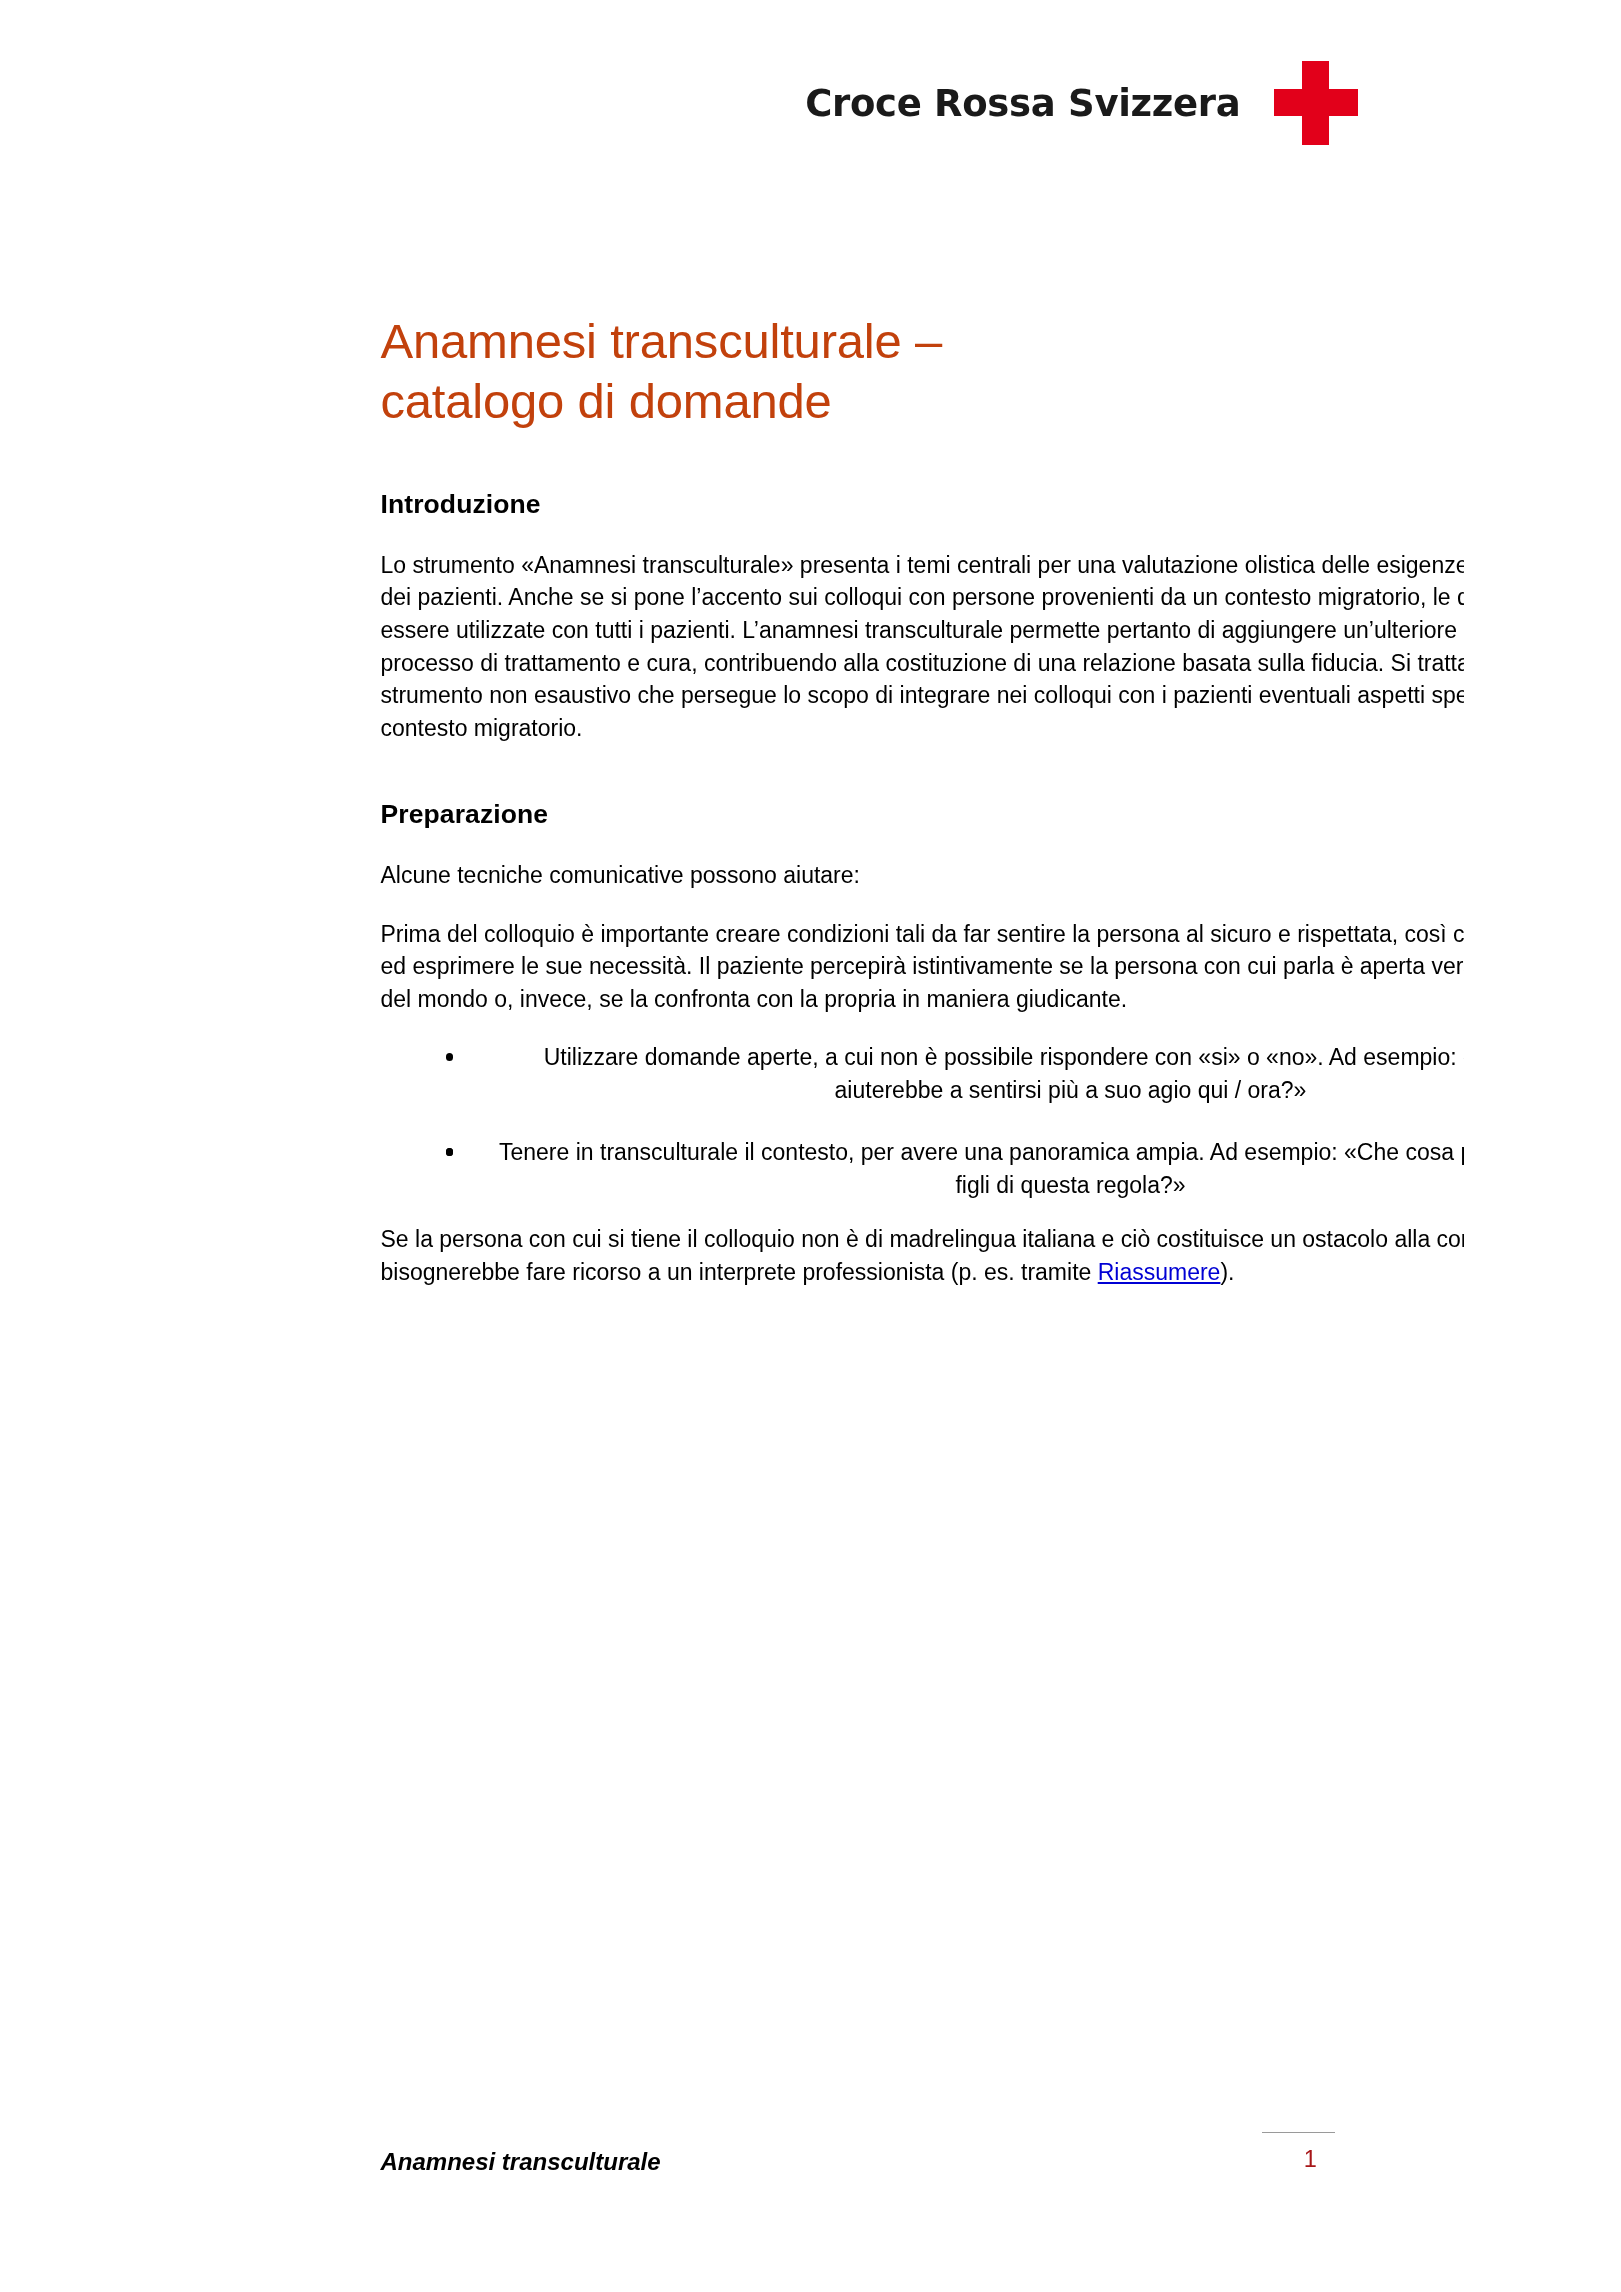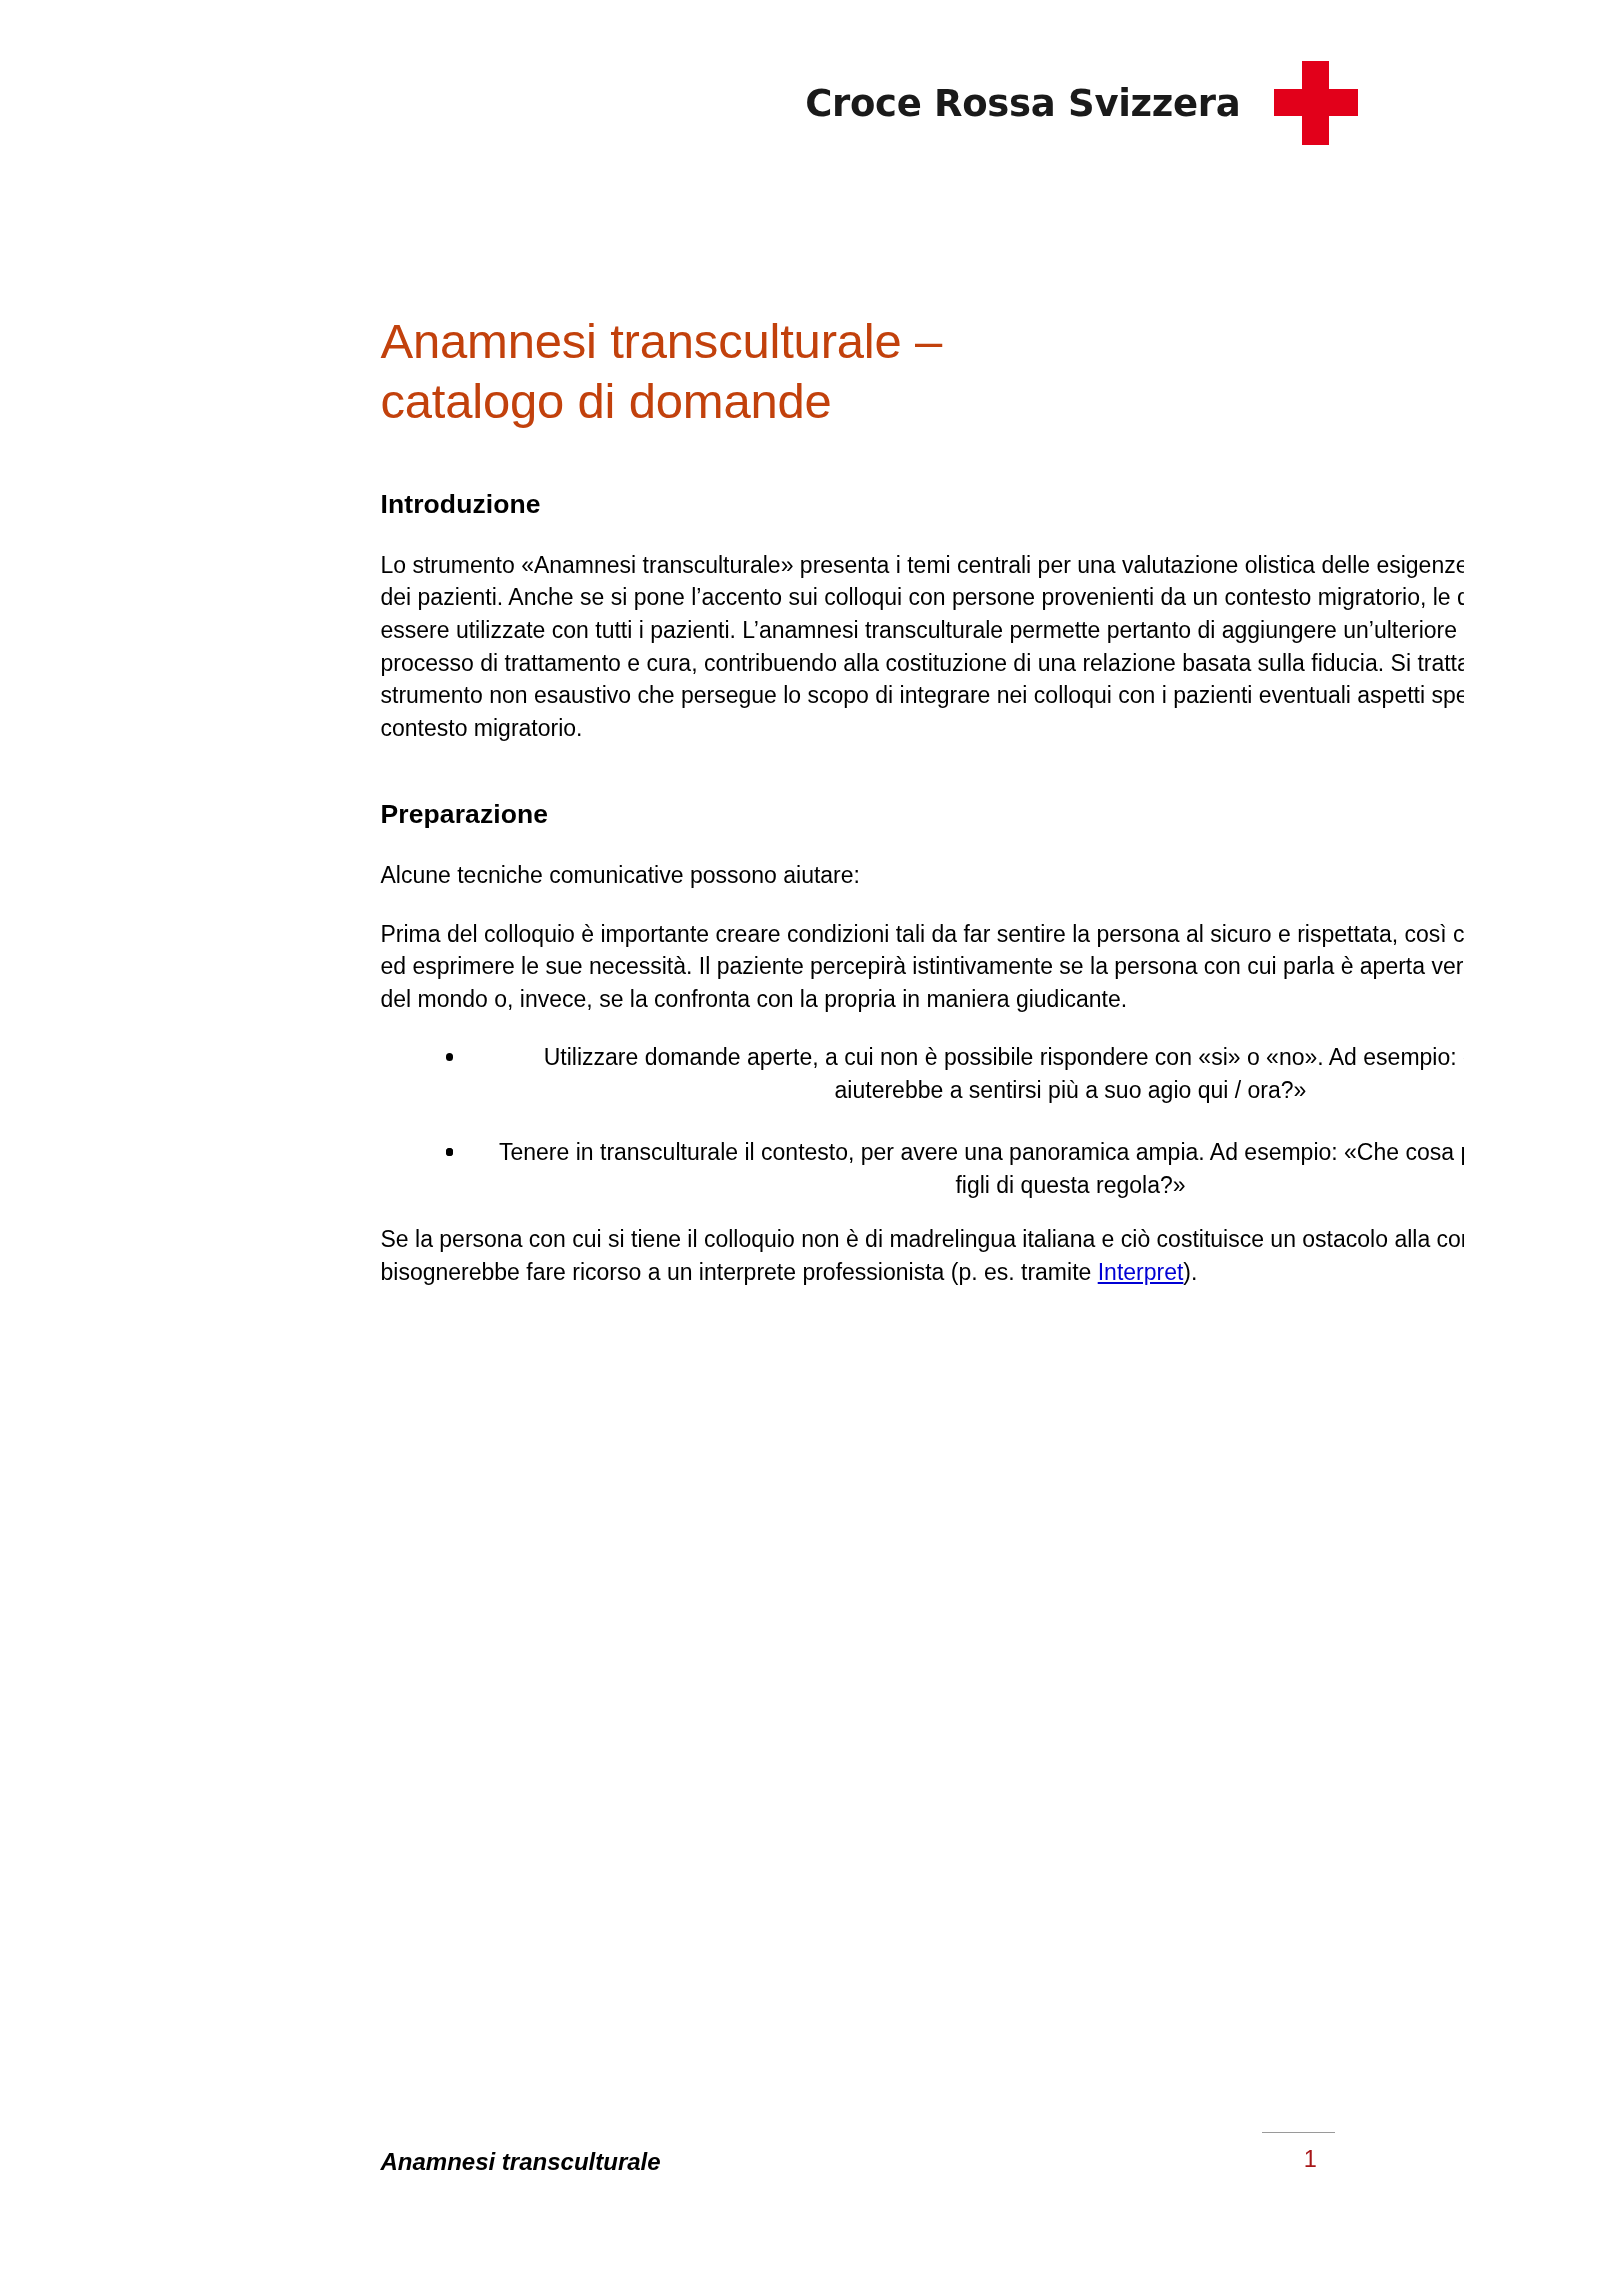--- a/index.html
+++ b/index.html
@@ -220,21 +220,21 @@
         <li>
           <span class="bullet-dot"></span>
         </li>
         <li>
           <span class="bullet-dot"></span>
           <span>Tenere in transculturale il contesto, per avere una panoramica ampia. Ad esempio: «Che cosa penseranno i suoi figli di questa regola?»</span>
         </li>
       </ul>
 
       <p class="body-text after-list">
-        <span>Se la persona con cui si tiene il colloquio non è di madrelingua italiana e ciò costituisce un ostacolo alla comprensione, bisognerebbe fare ricorso a un interprete professionista (p. es. tramite </span><a class="inline-link" href="#">Interpret</a><span>).</span>
+        <span>Se la persona con cui si tiene il colloquio non è di madrelingua italiana e ciò costituisce un ostacolo alla comprensione, bisognerebbe fare ricorso a un interprete professionista (p. es. tramite </span><a class="inline-link" href="#">Riassumere</a><span>).</span>
       </p>
     </div>
 
   </div>
 
   <div class="footer">
     <div class="footer-rule"></div>
     <div class="footer-left">Anamnesi transculturale</div>
     <div class="footer-page">1</div>
   </div>

